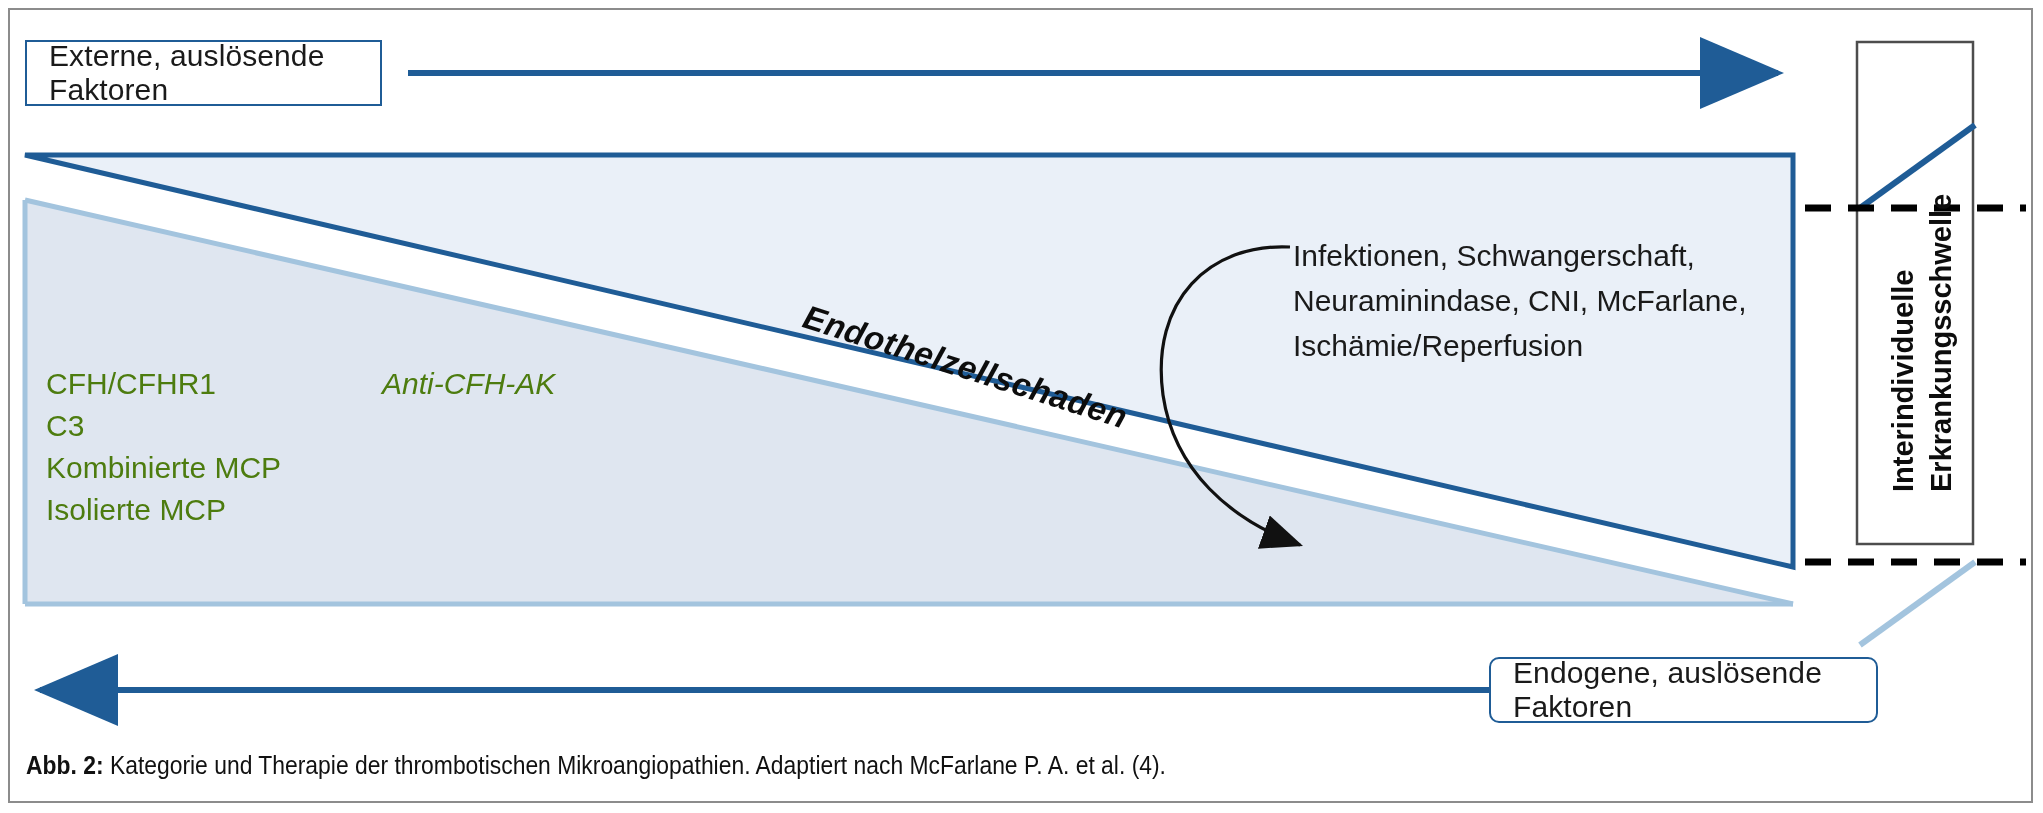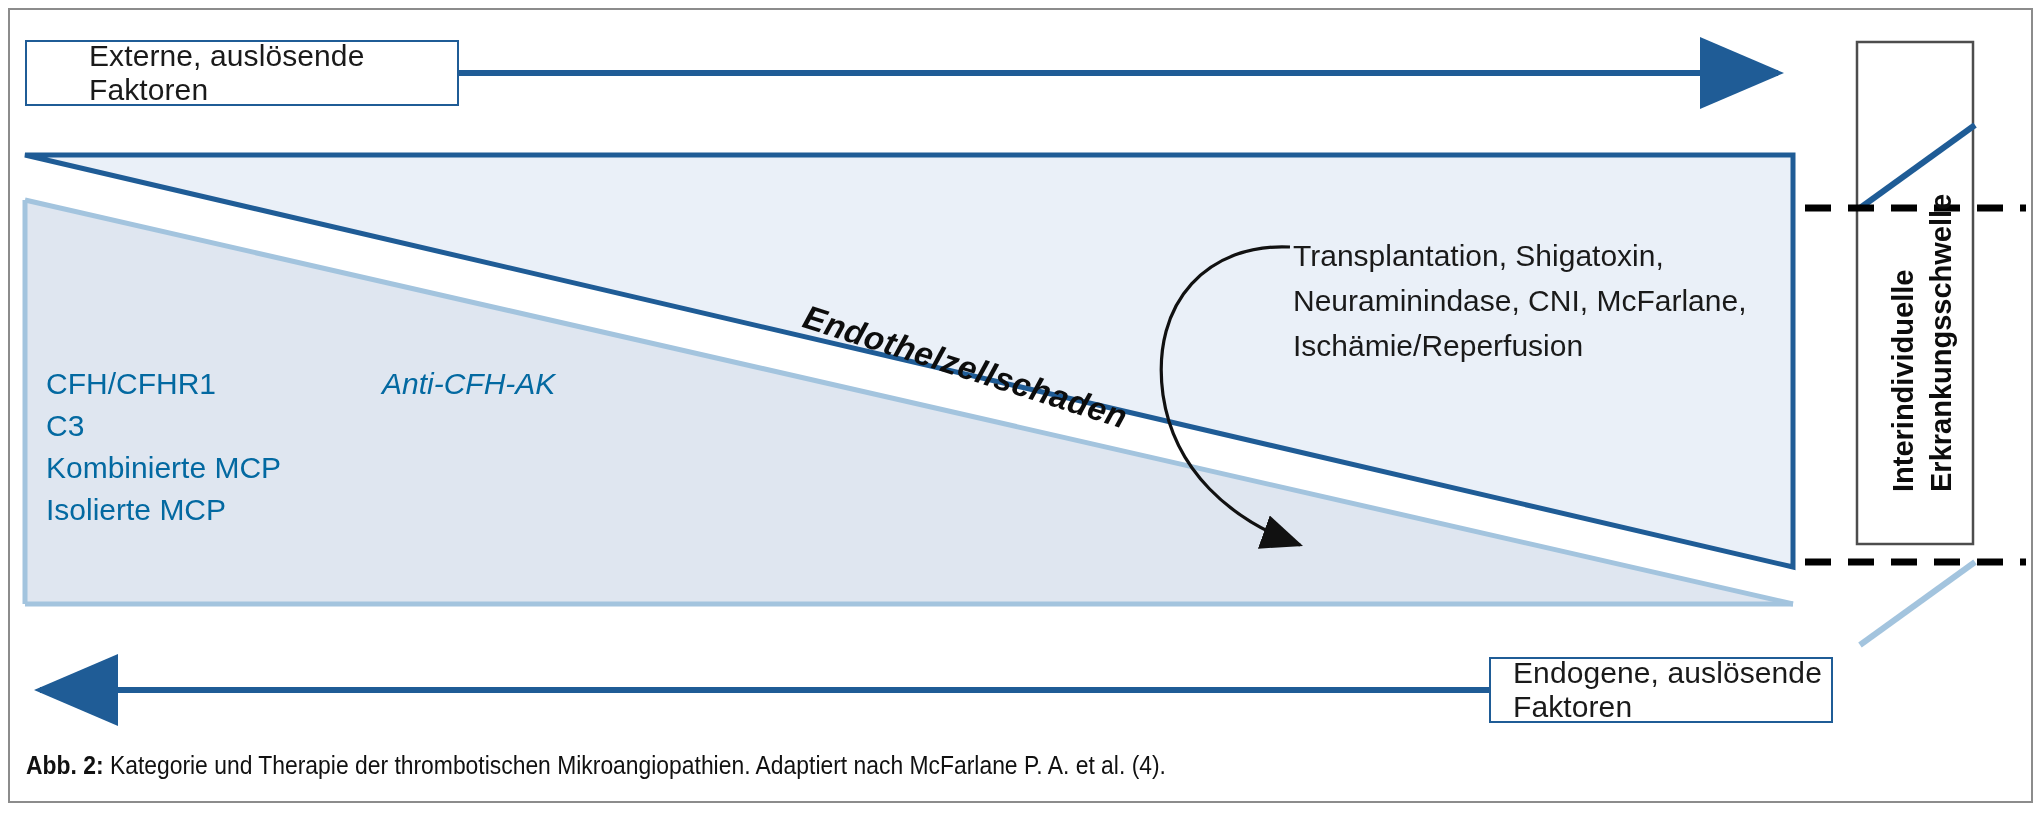--- a/index.html
+++ b/index.html
@@ -6,24 +6,24 @@
   body{font-family:"Liberation Sans","DejaVu Sans",sans-serif;}
   #page{position:relative;width:2043px;height:813px;background:#ffffff;overflow:hidden;}
   #frame{position:absolute;left:8px;top:8px;width:2025px;height:795px;border:2px solid #8c8c8c;box-sizing:border-box;background:#fff;}
 
   .svg-layer{position:absolute;left:0;top:0;width:2043px;height:813px;pointer-events:none;}
 
   .txtbox{position:absolute;box-sizing:border-box;background:#ffffff;border:2px solid #1f5c96;
           display:flex;align-items:center;}
   .txtbox span{font-size:30px;color:#1a1a1a;padding-left:22px;letter-spacing:0.1px;}
 
-  #ext-box{left:25px;top:40px;width:434px;height:66px;padding-left:40px;}
-  #endo-box{left:1489px;top:657px;width:344px;height:66px;}
+  #ext-box{left:25px;top:40px;width:357px;height:66px;}
+  #endo-box{left:1489px;top:657px;width:389px;height:66px;border-radius:10px;}
 
-  .listcol{position:absolute;font-size:30px;color:#0369a1;line-height:42px;white-space:nowrap;}
+  .listcol{position:absolute;font-size:30px;color:#4d7c0f;line-height:42px;white-space:nowrap;}
   #list-col-1{left:46px;top:363px;}
   #list-col-2{left:382px;top:363px;font-style:italic;}
 
   #trigger-text{position:absolute;left:1293px;top:233px;font-size:30px;color:#1a1a1a;
                 line-height:45px;white-space:nowrap;}
 
   #diag-label{position:absolute;left:810px;top:298px;transform-origin:0 0;
               transform:rotate(17.6deg);font-size:33px;font-weight:bold;font-style:italic;
               color:#0d0d0d;white-space:nowrap;letter-spacing:0.5px;}
 
@@ -116,21 +116,21 @@
     <div>C3</div>
     <div>Kombinierte MCP</div>
     <div>Isolierte MCP</div>
   </div>
 
   <div id="list-col-2" class="listcol">
     <div>Anti-CFH-AK</div>
   </div>
 
   <div id="trigger-text">
-    <div>Transplantation, Shigatoxin,</div>
+    <div>Infektionen, Schwangerschaft,</div>
     <div>Neuraminindase, CNI, McFarlane,</div>
     <div>Ischämie/Reperfusion</div>
   </div>
 
   <div id="diag-label">Endothelzellschaden</div>
 
   <div id="vert-label">
     <div>Interindividuelle</div>
     <div>Erkrankungsschwelle</div>
   </div>

